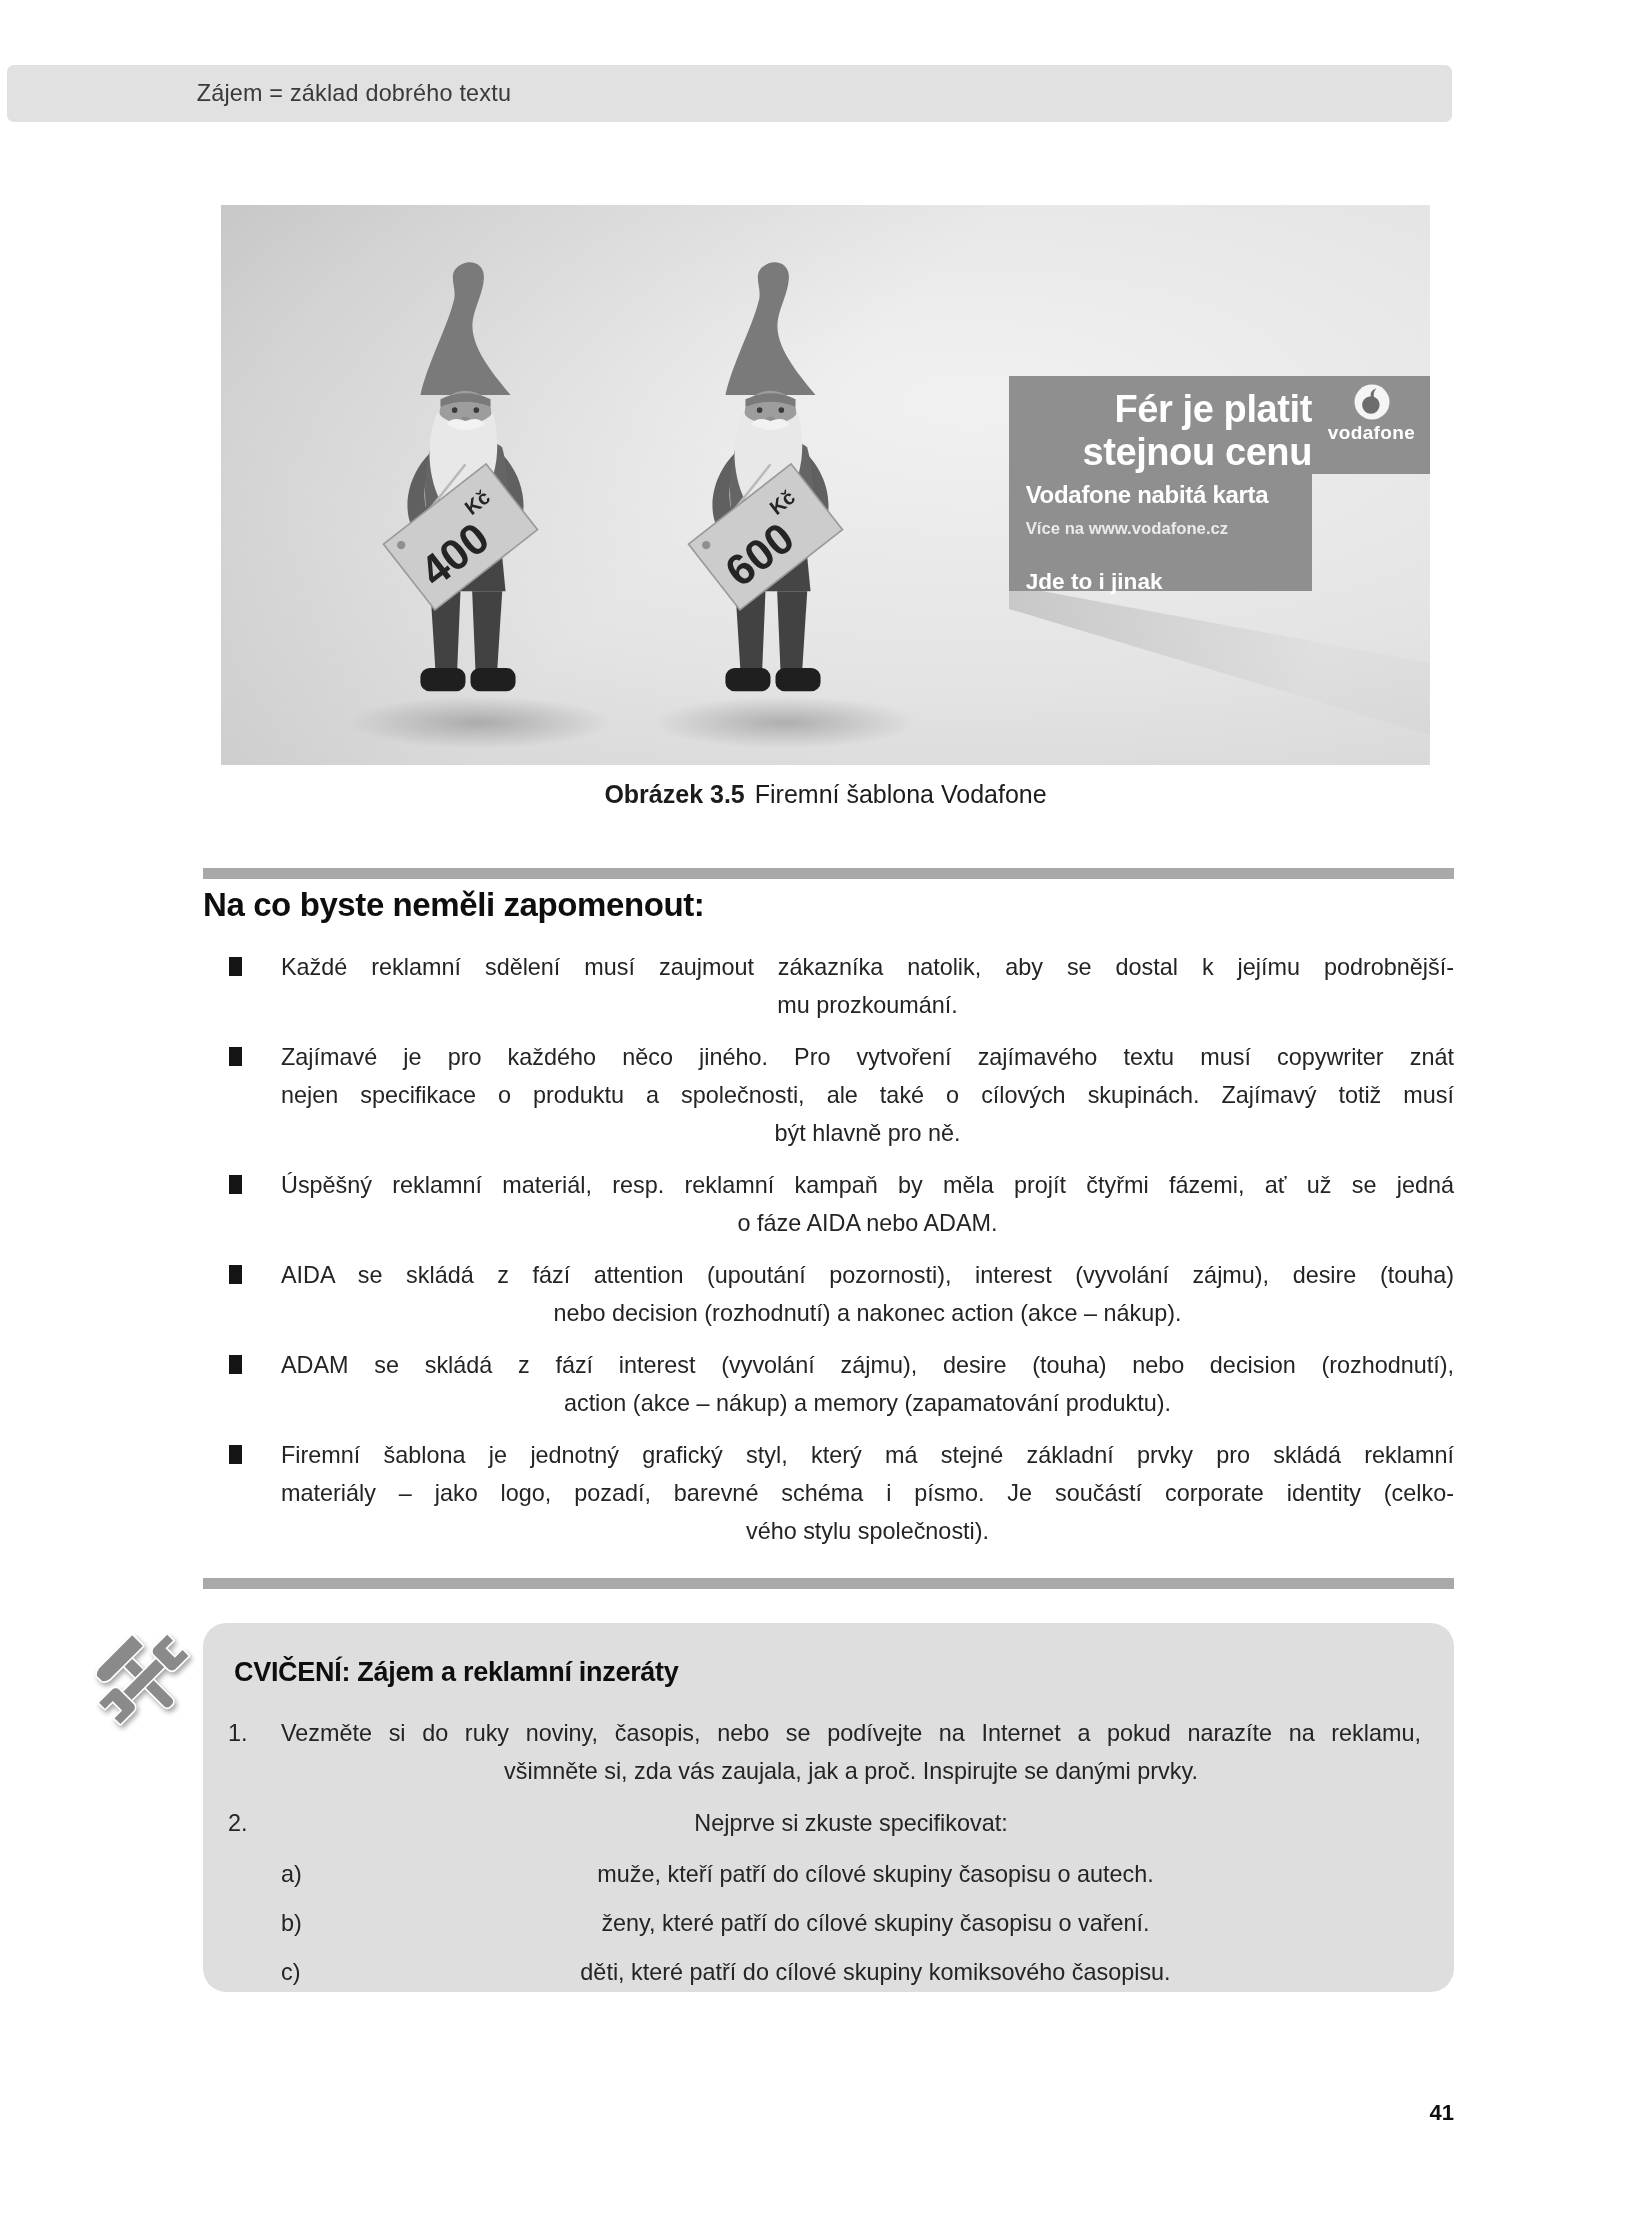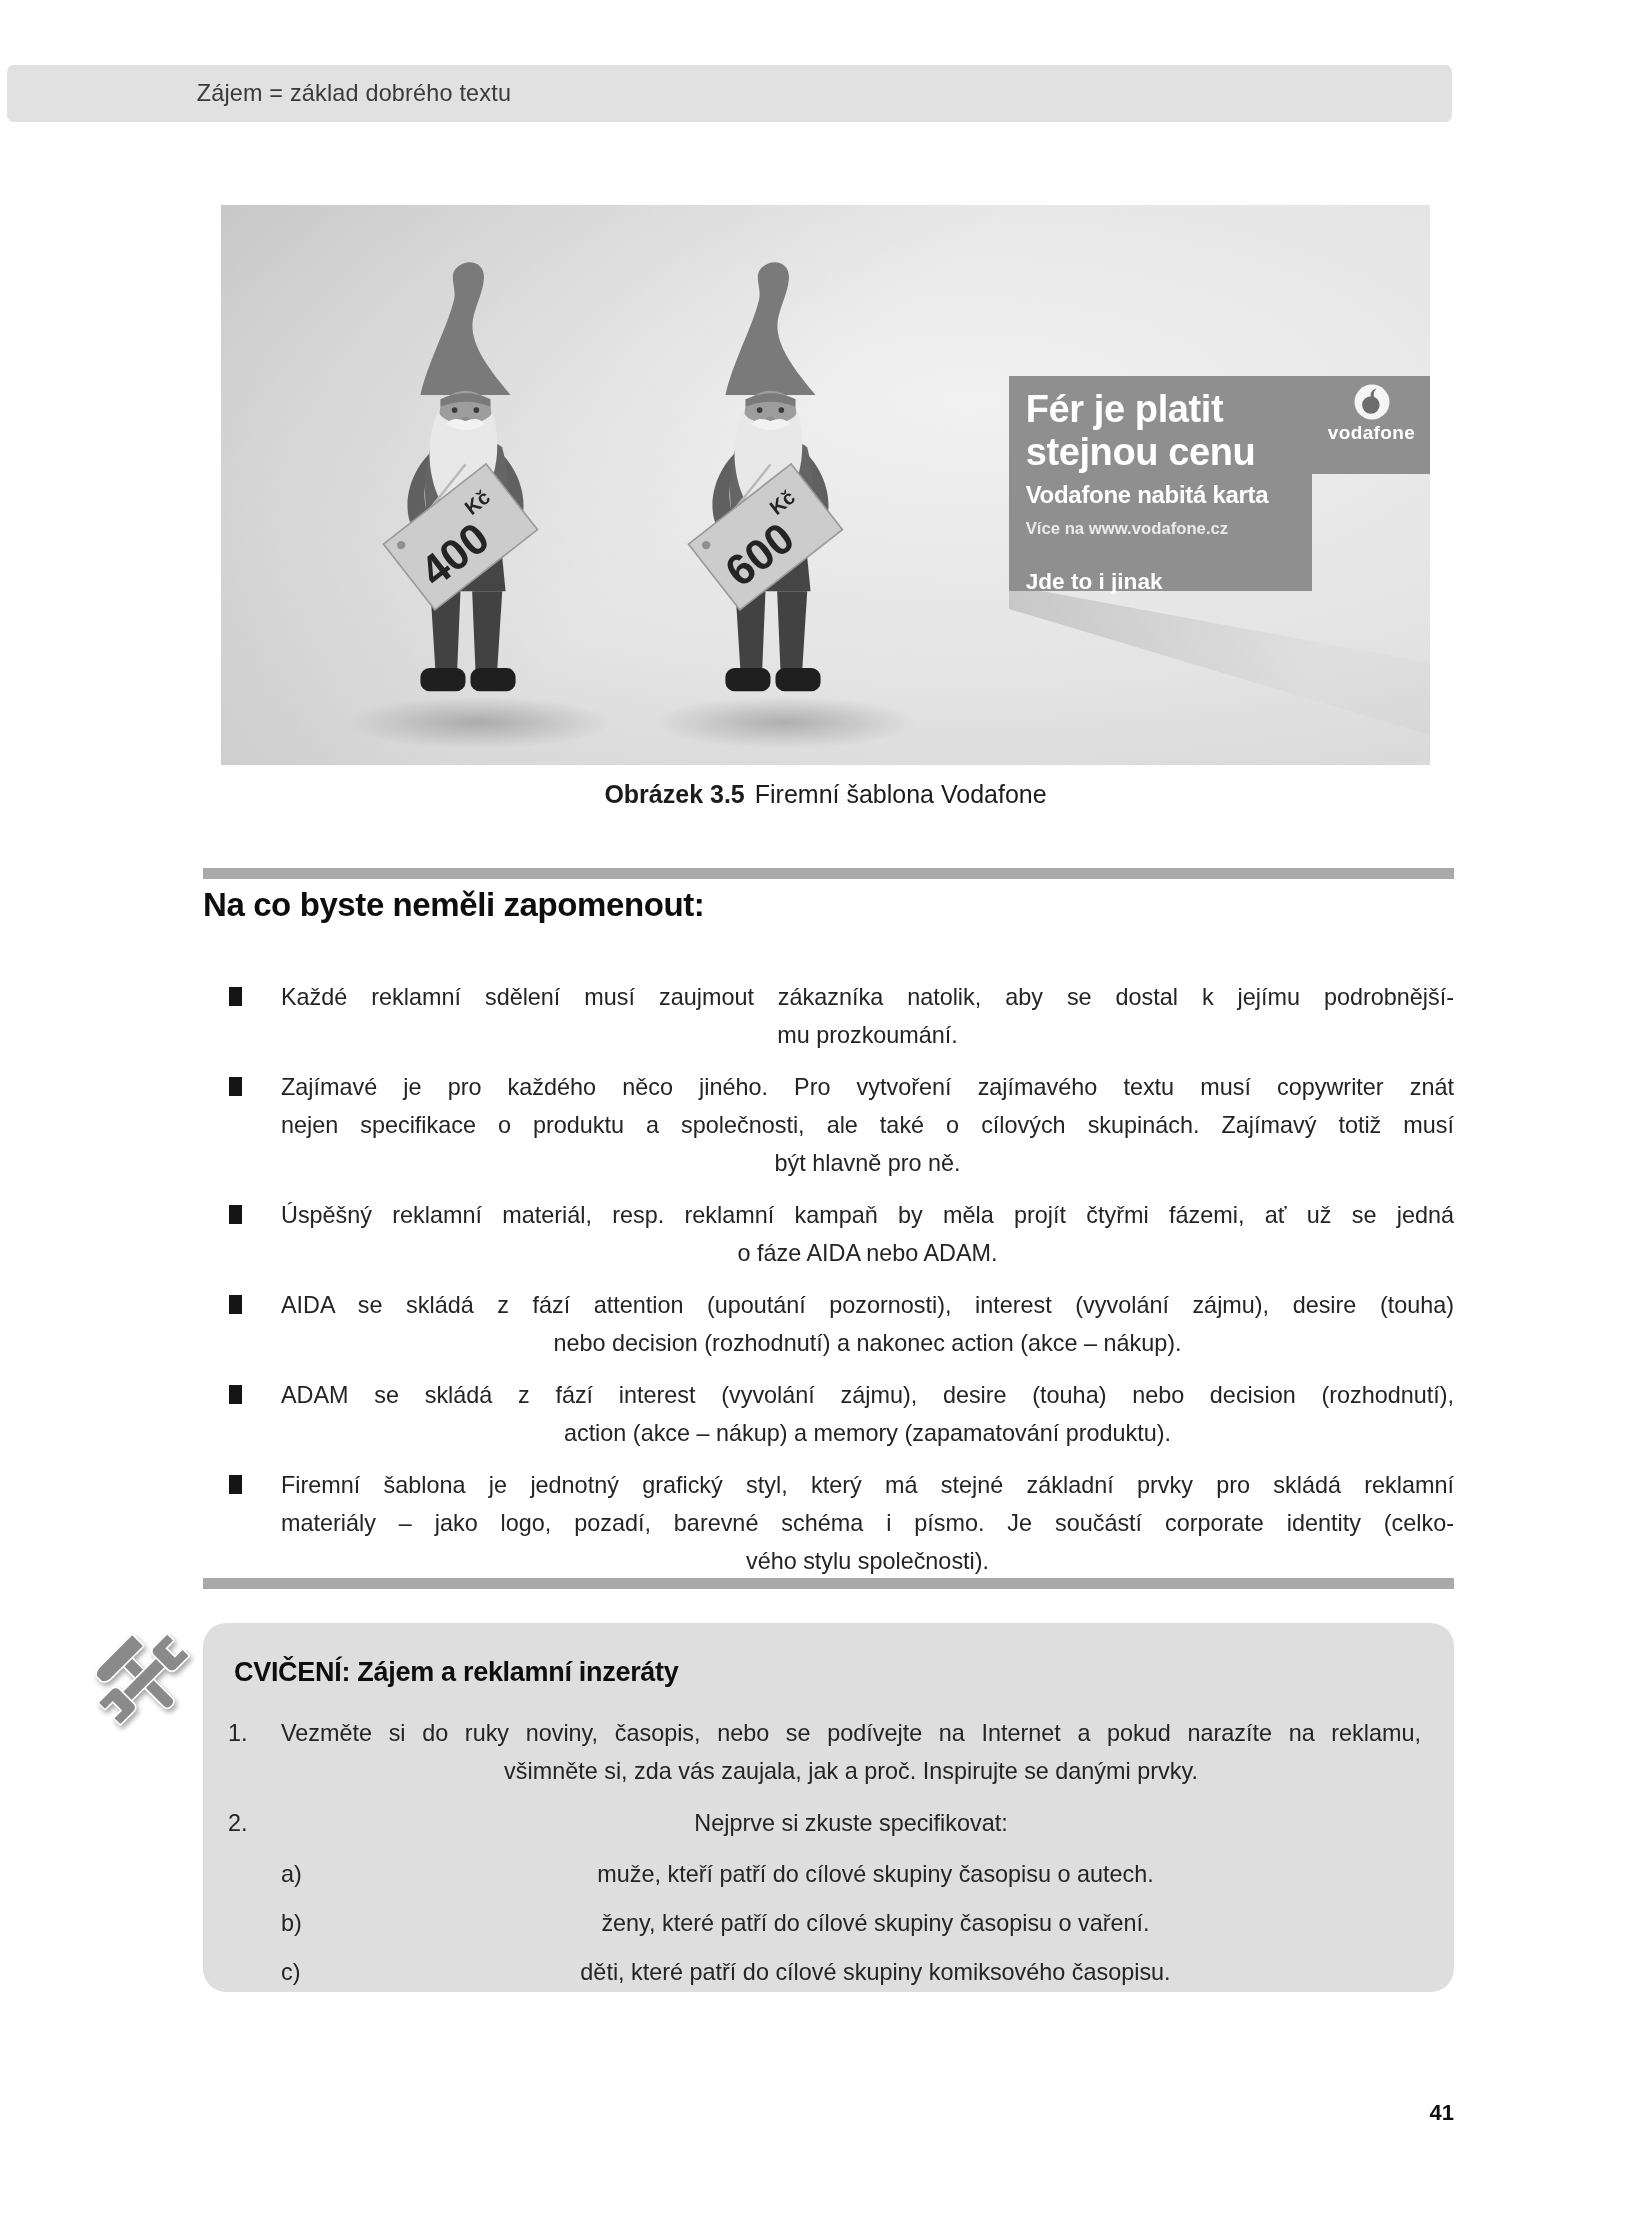--- a/index.html
+++ b/index.html
@@ -23,42 +23,42 @@
   .floor-shadow{position:absolute;width:267px;height:53px;border-radius:50%;
       background:radial-gradient(ellipse at center, rgba(0,0,0,0.22), rgba(0,0,0,0) 70%);}
   .fs1{left:125px;top:491px;} .fs2{left:430px;top:491px;}
   .wedge{position:absolute;left:788px;top:380px;width:421px;height:150px;
       background:linear-gradient(110deg, rgba(0,0,0,0.14), rgba(0,0,0,0.02) 70%);
       clip-path:polygon(0 0, 100% 52%, 100% 100%, 0 16%);}
   .panelA{position:absolute;left:788px;top:171px;width:303px;height:215px;background:#8f8f8f;
           box-sizing:border-box;padding:11.7px 0 0 16.7px;color:#ffffff;}
   .panelB{position:absolute;left:1091px;top:171px;width:119px;height:98px;background:#8f8f8f;
           text-align:center;color:#ffffff;}
-  .ad-h{font-size:38px;font-weight:bold;line-height:43px;letter-spacing:-0.4px;}
+  .ad-h{font-size:38px;font-weight:bold;line-height:43px;letter-spacing:-0.4px;text-align:right;}
   .ad-sub{font-size:24px;font-weight:bold;margin-top:7.5px;letter-spacing:-0.3px;}
   .ad-url{font-size:16.7px;font-weight:bold;margin-top:10px;color:#eaeaea;}
   .ad-tag{font-size:22.6px;font-weight:bold;margin-top:30px;}
   .brand-logo{margin-top:6.7px;}
   .brand-name{font-size:19px;font-weight:bold;margin-top:-1.7px;letter-spacing:0.4px;}
   .tag-num{font-size:52px;font-weight:bold;fill:#242424;font-family:"Liberation Sans",sans-serif;}
   .tag-cur{font-size:24px;font-weight:bold;fill:#242424;font-family:"Liberation Sans",sans-serif;}
 
   
   .caption{position:absolute;left:221px;top:780px;width:1209px;text-align:center;
            font-size:25px;color:#1c1c1c;}
   .caption-label{font-weight:bold;margin-right:10px;}
 
   
   .divider{position:absolute;left:203px;width:1251px;height:11px;background:#a9a9a9;}
   .d1{top:868px;} .d2{top:1578px;}
 
   
   .h2{position:absolute;left:203px;top:886px;font-size:33px;font-weight:bold;color:#0e0e0e;
       letter-spacing:-0.4px;}
-  .bullets{position:absolute;left:203px;top:978px;width:1251px;font-size:23.4px;line-height:38px;}
+  .bullets{position:absolute;left:203px;top:948px;width:1251px;font-size:23.4px;line-height:38px;}
   .bullet{position:relative;padding-left:78px;margin-bottom:14px;}
   .bullet .marker{position:absolute;left:26px;top:9.2px;width:13.4px;height:19px;background:#141414;}
   .jline{text-align:justify;text-align-last:justify;}
   .lline{text-align:center;}
 
   
   .ex-box{position:absolute;left:203px;top:1623px;width:1251px;height:369px;background:#dedede;
           border-radius:23.4px;box-sizing:border-box;padding-top:30px;font-size:23.4px;line-height:38px;}
   .ex-head{margin:0 33px 23.4px 31px;font-size:27px;font-weight:bold;color:#0e0e0e;letter-spacing:-0.3px;}
   .ex-item{position:relative;padding-left:78px;padding-right:33px;margin-bottom:13.4px;}

